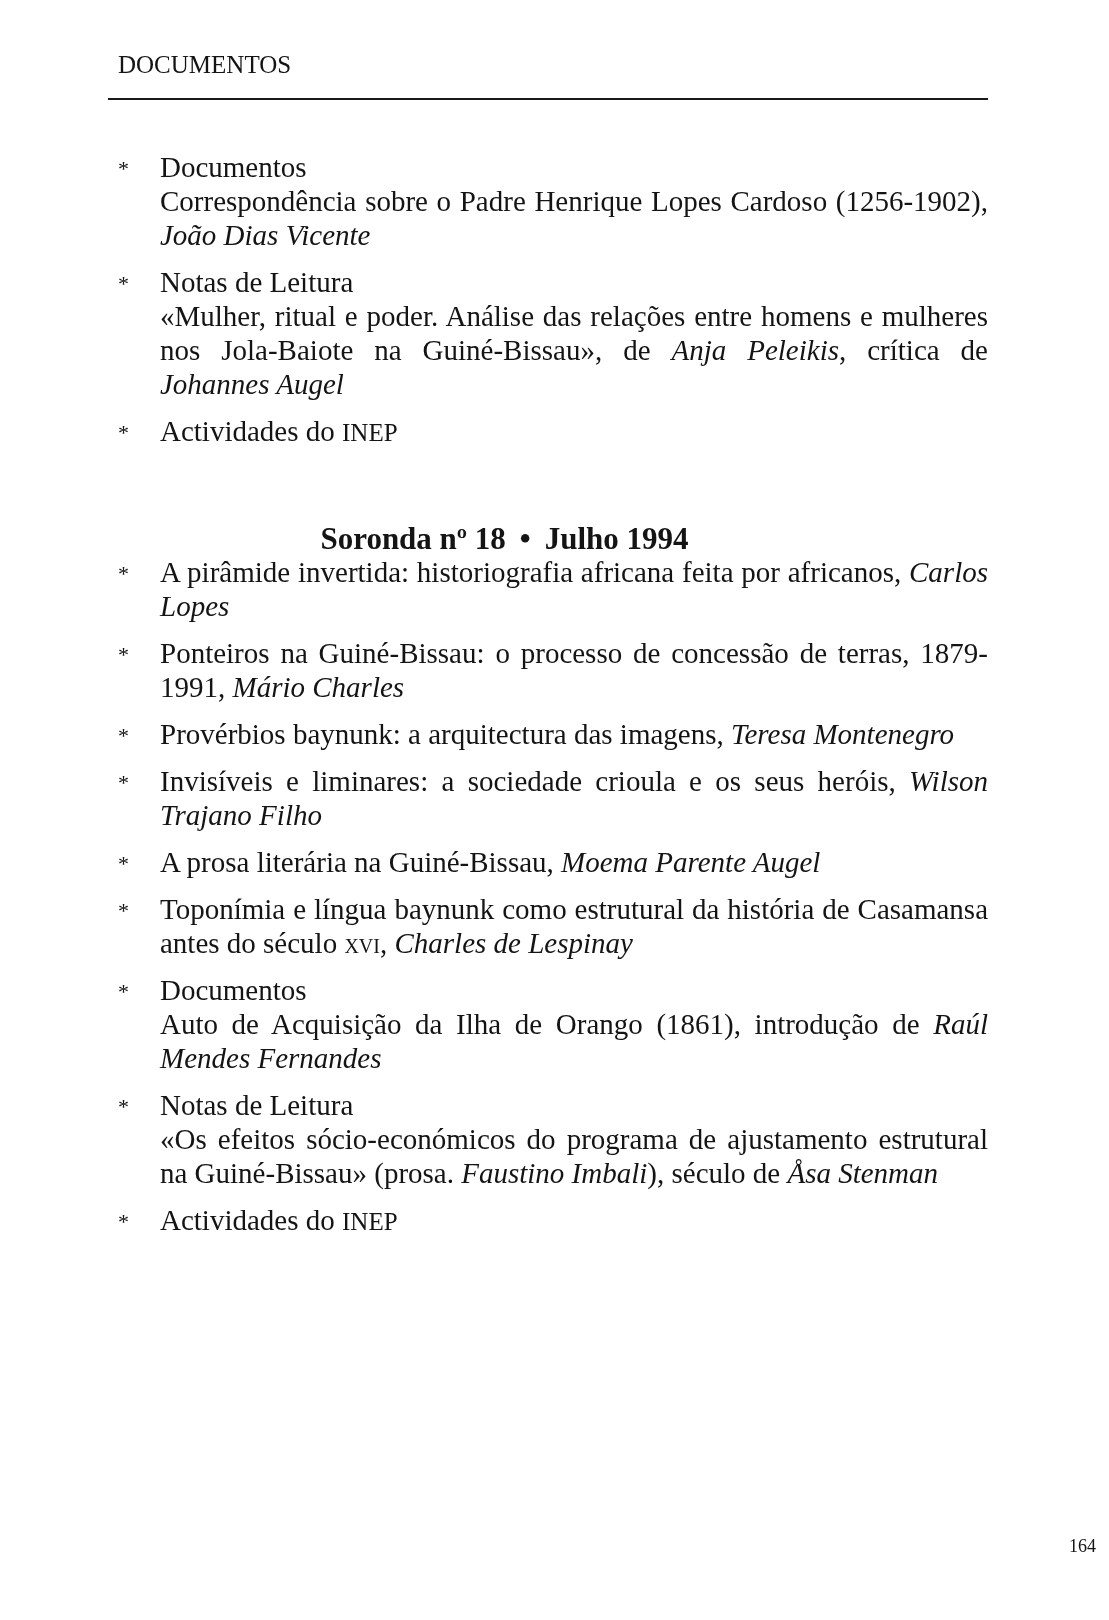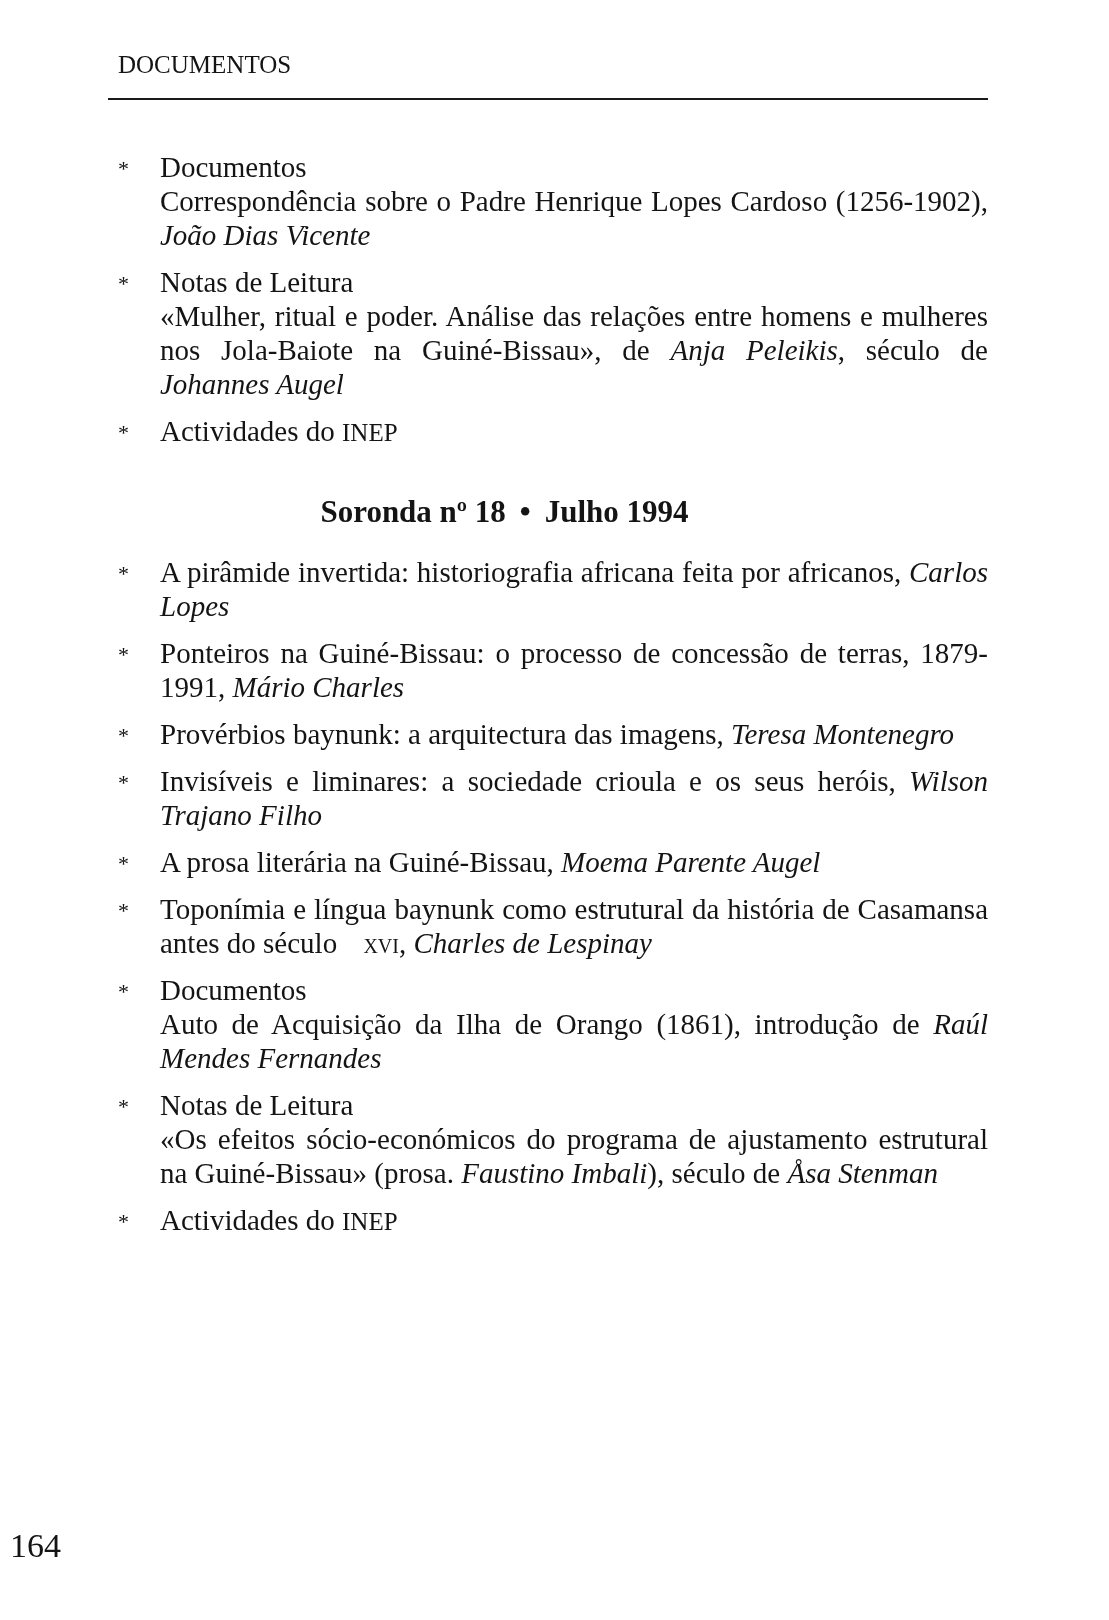--- a/index.html
+++ b/index.html
@@ -52,58 +52,58 @@
     }
     .bullet {
       position: absolute;
       left: 0;
       top: 2px;
       font-size: 22px;
       line-height: 34px;
     }
     .line { display: block; }
     .it { font-style: italic; margin-top: 39px; }
-    .sc { font-variant: small-caps; margin-left: 19px; }
+    .sc { font-variant: small-caps; }
     .issue-heading {
       position: absolute;
       left: 0;
       width: 1009px;
-      top: 492px;
+      top: 519px;
       text-align: center;
       font-size: 31px;
       font-weight: bold;
       line-height: 40px;
     }
     .issue-heading .sep { margin: 0 14px; }
     .page-number {
       position: absolute;
-      left: 10px;
+      left: 16px;
       width: 1080px;
       top: 1530px;
-      text-align: left;
-      font-size: 34px;
+      text-align: right;
+      font-size: 18px;
       line-height: 32px;
     }
   </style>
 </head>
 <body>
 
 <div class="running-head">DOCUMENTOS</div>
 <div class="head-rule"></div>
 
 <ul class="list list-a">
   <li class="item">
     <span class="bullet">*</span>
     <span class="line">Documentos</span>
     <span>Correspondência sobre o Padre Henrique Lopes Cardoso (1256-1902), </span><span class="it">João Dias Vicente</span>
   </li>
   <li class="item">
     <span class="bullet">*</span>
     <span class="line">Notas de Leitura</span>
-    <span>«Mulher, ritual e poder. Análise das relações entre homens e mulheres nos Jola-Baiote na Guiné-Bissau», de </span><span class="it">Anja Peleikis</span><span>, século de </span><span class="it">Johannes Augel</span>
+    <span>«Mulher, ritual e poder. Análise das relações entre homens e mulheres nos Jola-Baiote na Guiné-Bissau», de </span><span class="it">Anja Peleikis</span><span>, crítica de </span><span class="it">Johannes Augel</span>
   </li>
   <li class="item">
     <span class="bullet">*</span>
     <span>Actividades do </span><span style="font-size:25px;">INEP</span>
   </li>
 </ul>
 
 <div class="issue-heading">
   <span>Soronda nº 18</span><span class="sep">•</span><span>Julho 1994</span>
 </div>

